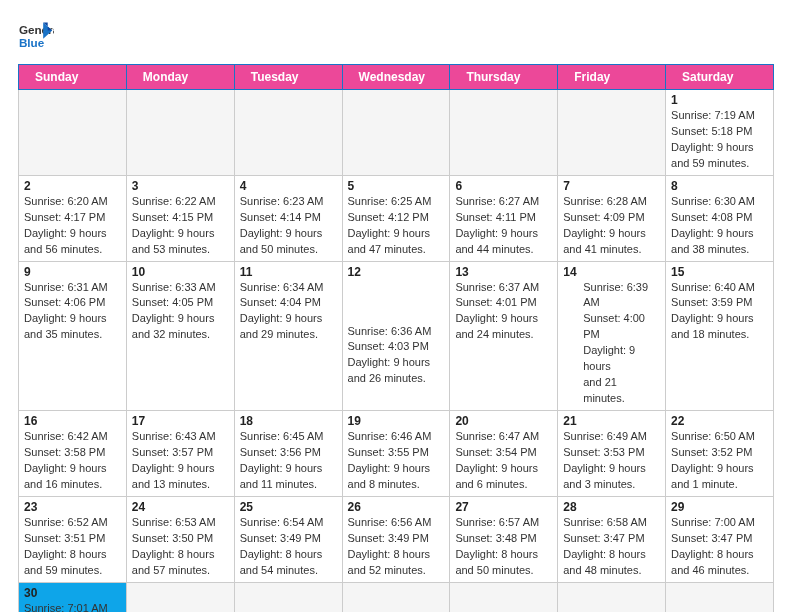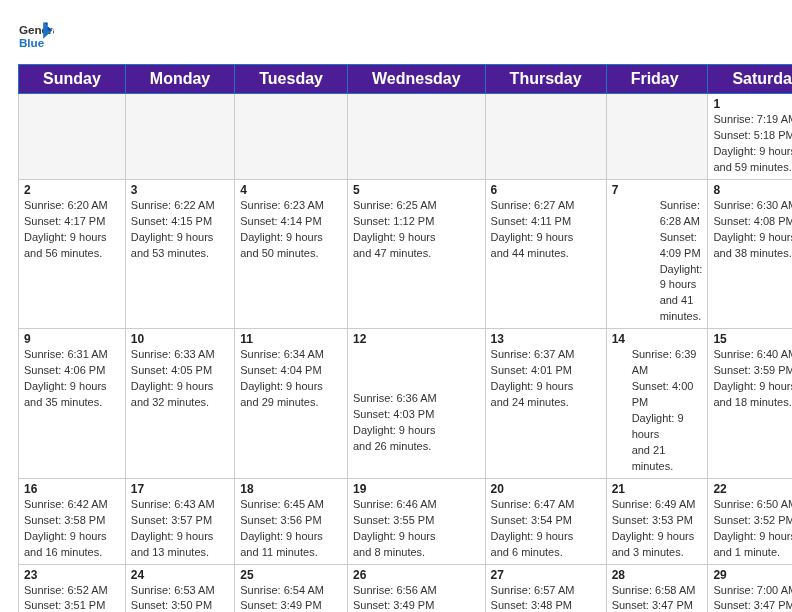--- a/index.html
+++ b/index.html
@@ -43,26 +43,26 @@
     .location {
       font-size: 13px;
       color: #444;
     }
     .calendar {
       width: 100%;
       border-collapse: collapse;
       border: 1px solid #bbb;
     }
     .calendar th {
-      background: #4c1d95;
+      background: #ec4899;
       color: #fff;
-      font-size: 16px;
+      font-size: 12px;
       font-weight: bold;
       text-align: left;
-      padding: 5px 24px;
+      padding: 5px 16px;
       border: 1px solid #1a73c7;
     }
     .calendar td {
       border: 1px solid #ccc;
       vertical-align: top;
       padding: 3px 5px;
       width: calc(100% / 7);
       min-height: 70px;
       background: #fff;
     }
@@ -153,34 +153,34 @@
           <td>
             <span class="day-number">4</span>
             <div class="day-info" style="white-space: pre-line;">Sunrise: 6:23 AM
 Sunset: 4:14 PM
 Daylight: 9 hours
 and 50 minutes.</div>
           </td>
           <td>
             <span class="day-number">5</span>
             <div class="day-info" style="white-space: pre-line;">Sunrise: 6:25 AM
-Sunset: 1:12 PM
+Sunset: 4:12 PM
 Daylight: 9 hours
 and 47 minutes.</div>
           </td>
           <td>
             <span class="day-number">6</span>
             <div class="day-info" style="white-space: pre-line;">Sunrise: 6:27 AM
 Sunset: 4:11 PM
 Daylight: 9 hours
 and 44 minutes.</div>
           </td>
           <td>
             <span class="day-number">7</span>
-            <div class="day-info" style="white-space: pre-line; margin-left: 48px;">Sunrise: 6:28 AM
+            <div class="day-info" style="white-space: pre-line;">Sunrise: 6:28 AM
 Sunset: 4:09 PM
 Daylight: 9 hours
 and 41 minutes.</div>
           </td>
           <td>
             <span class="day-number">8</span>
             <div class="day-info" style="white-space: pre-line;">Sunrise: 6:30 AM
 Sunset: 4:08 PM
 Daylight: 9 hours
 and 38 minutes.</div>

